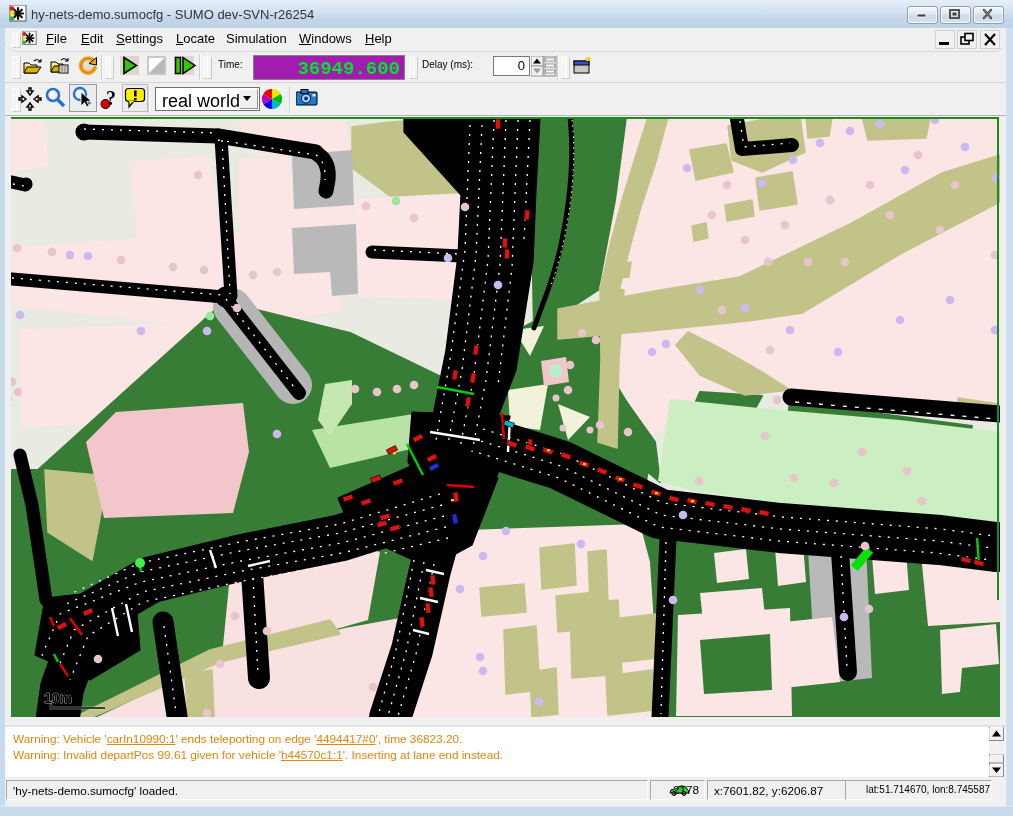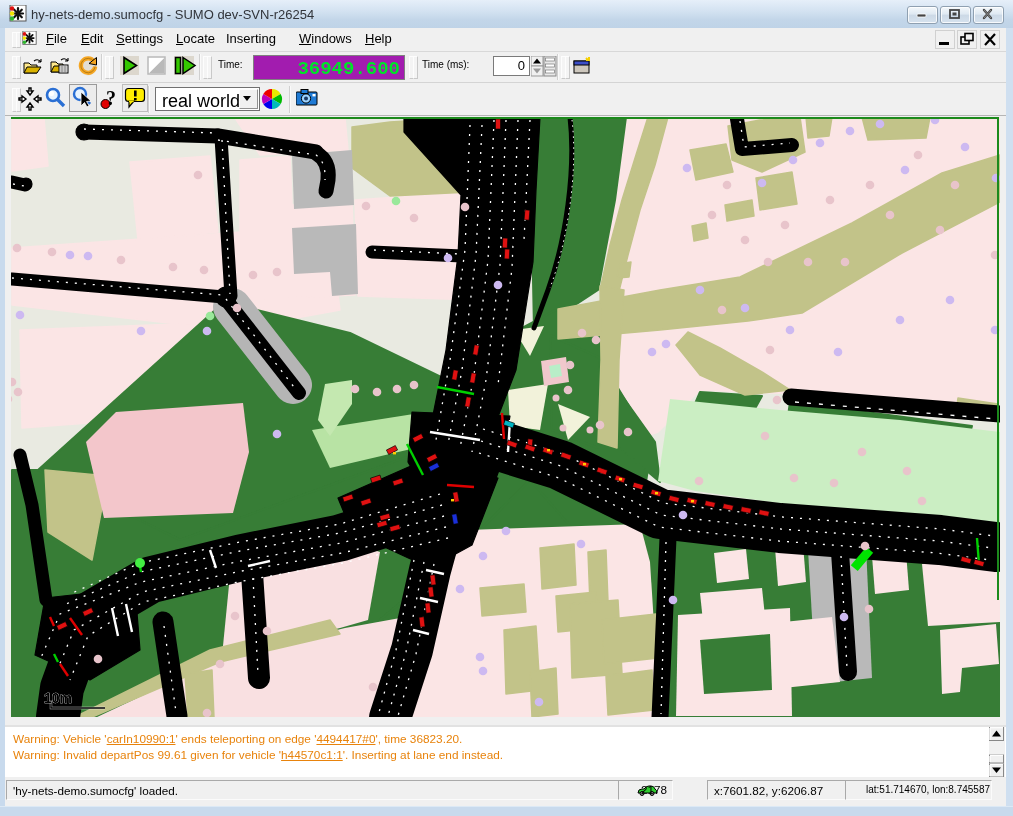--- a/index.html
+++ b/index.html
@@ -10,21 +10,21 @@
     background:linear-gradient(#e6eff9 0%,#d3e2f1 40%,#c3d6e9 70%,#bfd3e7 100%);
     border-bottom:1px solid #a8bdd2;}
   .borderL{position:absolute;left:0;top:28px;width:5px;height:778px;background:#c8daed;}
   .borderR{position:absolute;left:1006px;top:28px;width:7px;height:778px;background:#cfdff0;}
   .borderB{position:absolute;left:0;top:806px;width:1013px;height:10px;background:#c8daed;border-top:1px solid #dce9f5;}
   .titletext{position:absolute;left:31px;top:7px;font-size:13px;color:#31343a;}
   .tbtn{position:absolute;top:6px;width:29px;height:16px;border:1px solid #8fa0b1;border-radius:3px;
     background:linear-gradient(#f4f8fb 0%,#dfe9f2 45%,#ccd9e6 50%,#d6e2ee 100%);box-shadow:inset 0 0 0 1px #ffffffcc;}
   .client{position:absolute;left:5px;top:28px;width:1001px;height:778px;background:#f0f0f0;}
 
-  .menubar{position:absolute;left:0px;top:0px;width:1001px;height:23px;background:#f0f0f0;border-bottom:1px solid #d8d8d8;}
+  .menubar{position:absolute;left:0px;top:0px;width:1001px;height:23px;background:#f0f0f0;border-bottom:1px solid #d8d8d8;border-radius:12px;}
   .menuitem{position:absolute;top:3px;font-size:13px;color:#000;}
   .menuitem u{text-decoration:underline;}
 
   .toolbar1{position:absolute;left:0;top:24px;width:1001px;height:30px;background:#f0f0f0;border-bottom:1px solid #d4d4d4;}
   .toolbar2{position:absolute;left:0;top:55px;width:1001px;height:32px;background:#f0f0f0;border-bottom:1px solid #b5b5b5;}
   .grip{position:absolute;width:3px;background:#f4f4f4;border:1px solid;border-color:#fdfdfd #c9c9c9 #c9c9c9 #fdfdfd;}
   .vsep{position:absolute;width:1px;background:#d0d0d0;border-right:1px solid #fafafa;}
 
   .lcd{position:absolute;left:248px;top:3px;width:150px;height:23px;background:#a21caf;border:1px solid #808080;}
   .lcdtxt{position:absolute;right:4px;top:2px;font-family:"Liberation Mono",monospace;font-weight:bold;font-size:19px;color:#00e32a;letter-spacing:0px;}
@@ -93,21 +93,21 @@
             <line x1="12.8" y1="4.7" x2="5.2" y2="12.3"></line>
         </g>
         <circle cx="3" cy="3.5" r="2.2" fill="#dd1111"></circle>
         <circle cx="3" cy="8.5" r="2.2" fill="#f2e400"></circle>
         <circle cx="3" cy="13.5" r="2.2" fill="#2eb52e"></circle>
       </svg>
       <div class="menuitem" style="left:41px"><u>F</u>ile</div>
       <div class="menuitem" style="left:76px"><u>E</u>dit</div>
       <div class="menuitem" style="left:111px"><u>S</u>ettings</div>
       <div class="menuitem" style="left:171px"><u>L</u>ocate</div>
-      <div class="menuitem" style="left:221px">Inserting</div>
+      <div class="menuitem" style="left:221px">Simulation</div>
       <div class="menuitem" style="left:294px"><u>W</u>indows</div>
       <div class="menuitem" style="left:360px"><u>H</u>elp</div>
 
       <svg style="position:absolute;left:930px;top:2px" width="66" height="19">
         <rect x="0.5" y="0.5" width="19" height="18" fill="#f0f0f0" stroke="#d0d0d0"></rect>
         <rect x="22.5" y="0.5" width="19" height="18" fill="#f0f0f0" stroke="#d0d0d0"></rect>
         <rect x="45.5" y="0.5" width="19" height="18" fill="#f0f0f0" stroke="#d0d0d0"></rect>
         <rect x="4" y="12" width="10" height="3" fill="#000"></rect>
         <g>
             <rect x="26" y="7" width="8" height="7" fill="#f0f0f0" stroke="#000" stroke-width="1.6"></rect>
@@ -157,21 +157,21 @@
       </svg>
       <div class="vsep" style="left:194px;top:2px;height:26px"></div>
       <div class="grip" style="left:198px;top:4px;height:21px"></div>
       <div class="grip" style="left:202px;top:4px;height:21px"></div>
       <div class="lbl" style="left:213px;top:7px">Time:</div>
       <div class="lcd">
           <div class="lcdtxt">36949.600</div>
         </div>
       <div class="grip" style="left:404px;top:4px;height:21px"></div>
       <div class="grip" style="left:408px;top:4px;height:21px"></div>
-      <div class="lbl" style="left:417px;top:7px">Time (ms):</div>
+      <div class="lbl" style="left:417px;top:7px">Delay (ms):</div>
       <div class="spin">0</div>
       <svg style="position:absolute;left:526px;top:4px" width="26" height="21">
         <rect x="0" y="0" width="12" height="10" fill="#f0f0f0" stroke="#999" stroke-width="1"></rect>
         <rect x="0" y="10" width="12" height="10" fill="#f0f0f0" stroke="#999" stroke-width="1"></rect>
         <path d="M6 2.5 L10 7.5 L2 7.5 Z" fill="#000"></path>
         <path d="M6 17.5 L10 12.5 L2 12.5 Z" fill="#9a9a9a"></path>
         <rect x="13" y="0" width="12" height="20" fill="#e8e8e8" stroke="#888"></rect>
         <rect x="14.5" y="2" width="9" height="3" fill="#fdfdfd" stroke="#777" stroke-width="0.7"></rect>
         <rect x="14.5" y="8" width="9" height="3" fill="#fdfdfd" stroke="#777" stroke-width="0.7"></rect>
         <rect x="14.5" y="14" width="9" height="3" fill="#fdfdfd" stroke="#777" stroke-width="0.7"></rect>
@@ -623,21 +623,21 @@
         <rect x="0.5" y="28" width="14" height="8" fill="#f0f0f0" stroke="#888" stroke-width="1"></rect>
         <path d="M1 28.4 h13 M1 29 v6" stroke="#fdfdfd" stroke-width="1.4" fill="none"></path>
         <rect x="0.5" y="37" width="14" height="13" fill="#f0f0f0" stroke="#888" stroke-width="1"></rect>
         <path d="M1 37.4 h13 M1 38 v11" stroke="#fdfdfd" stroke-width="1.4" fill="none"></path>
         <path d="M7.5 46 L12 40.5 L3 40.5 Z" fill="#000"></path>
       </svg>
     </div>
 
     <div class="statusbar">
       <div class="spanel" style="left:1px;width:642px;">'hy-nets-demo.sumocfg' loaded.</div>
-      <div class="spanel" style="left:613px;width:55px;padding-left:17px;">
+      <div class="spanel" style="left:645px;width:55px;padding-left:17px;">
         <svg width="22" height="12" style="vertical-align:-1px">
             <path d="M2 9 Q2 5 6 5 L8 5 Q10 2 13 2 L15 2 Q18 2 19 5 Q21 6 21 9 Z" fill="#2ecc2e" stroke="#000" stroke-width="1"></path>
             <circle cx="6" cy="9.5" r="2" fill="#888" stroke="#000"></circle>
             <circle cx="16" cy="9.5" r="2" fill="#888" stroke="#000"></circle>
           </svg>
         <span style="position:absolute;right:5px;top:2px">2178</span>
       </div>
       <div class="spanel" style="left:702px;width:146px;">x:7601.82, y:6206.87</div>
       <div class="spanel" style="left:840px;width:147px;font-size:10px;padding-left:20px;">lat:51.714670, lon:8.745587</div>
     </div>

